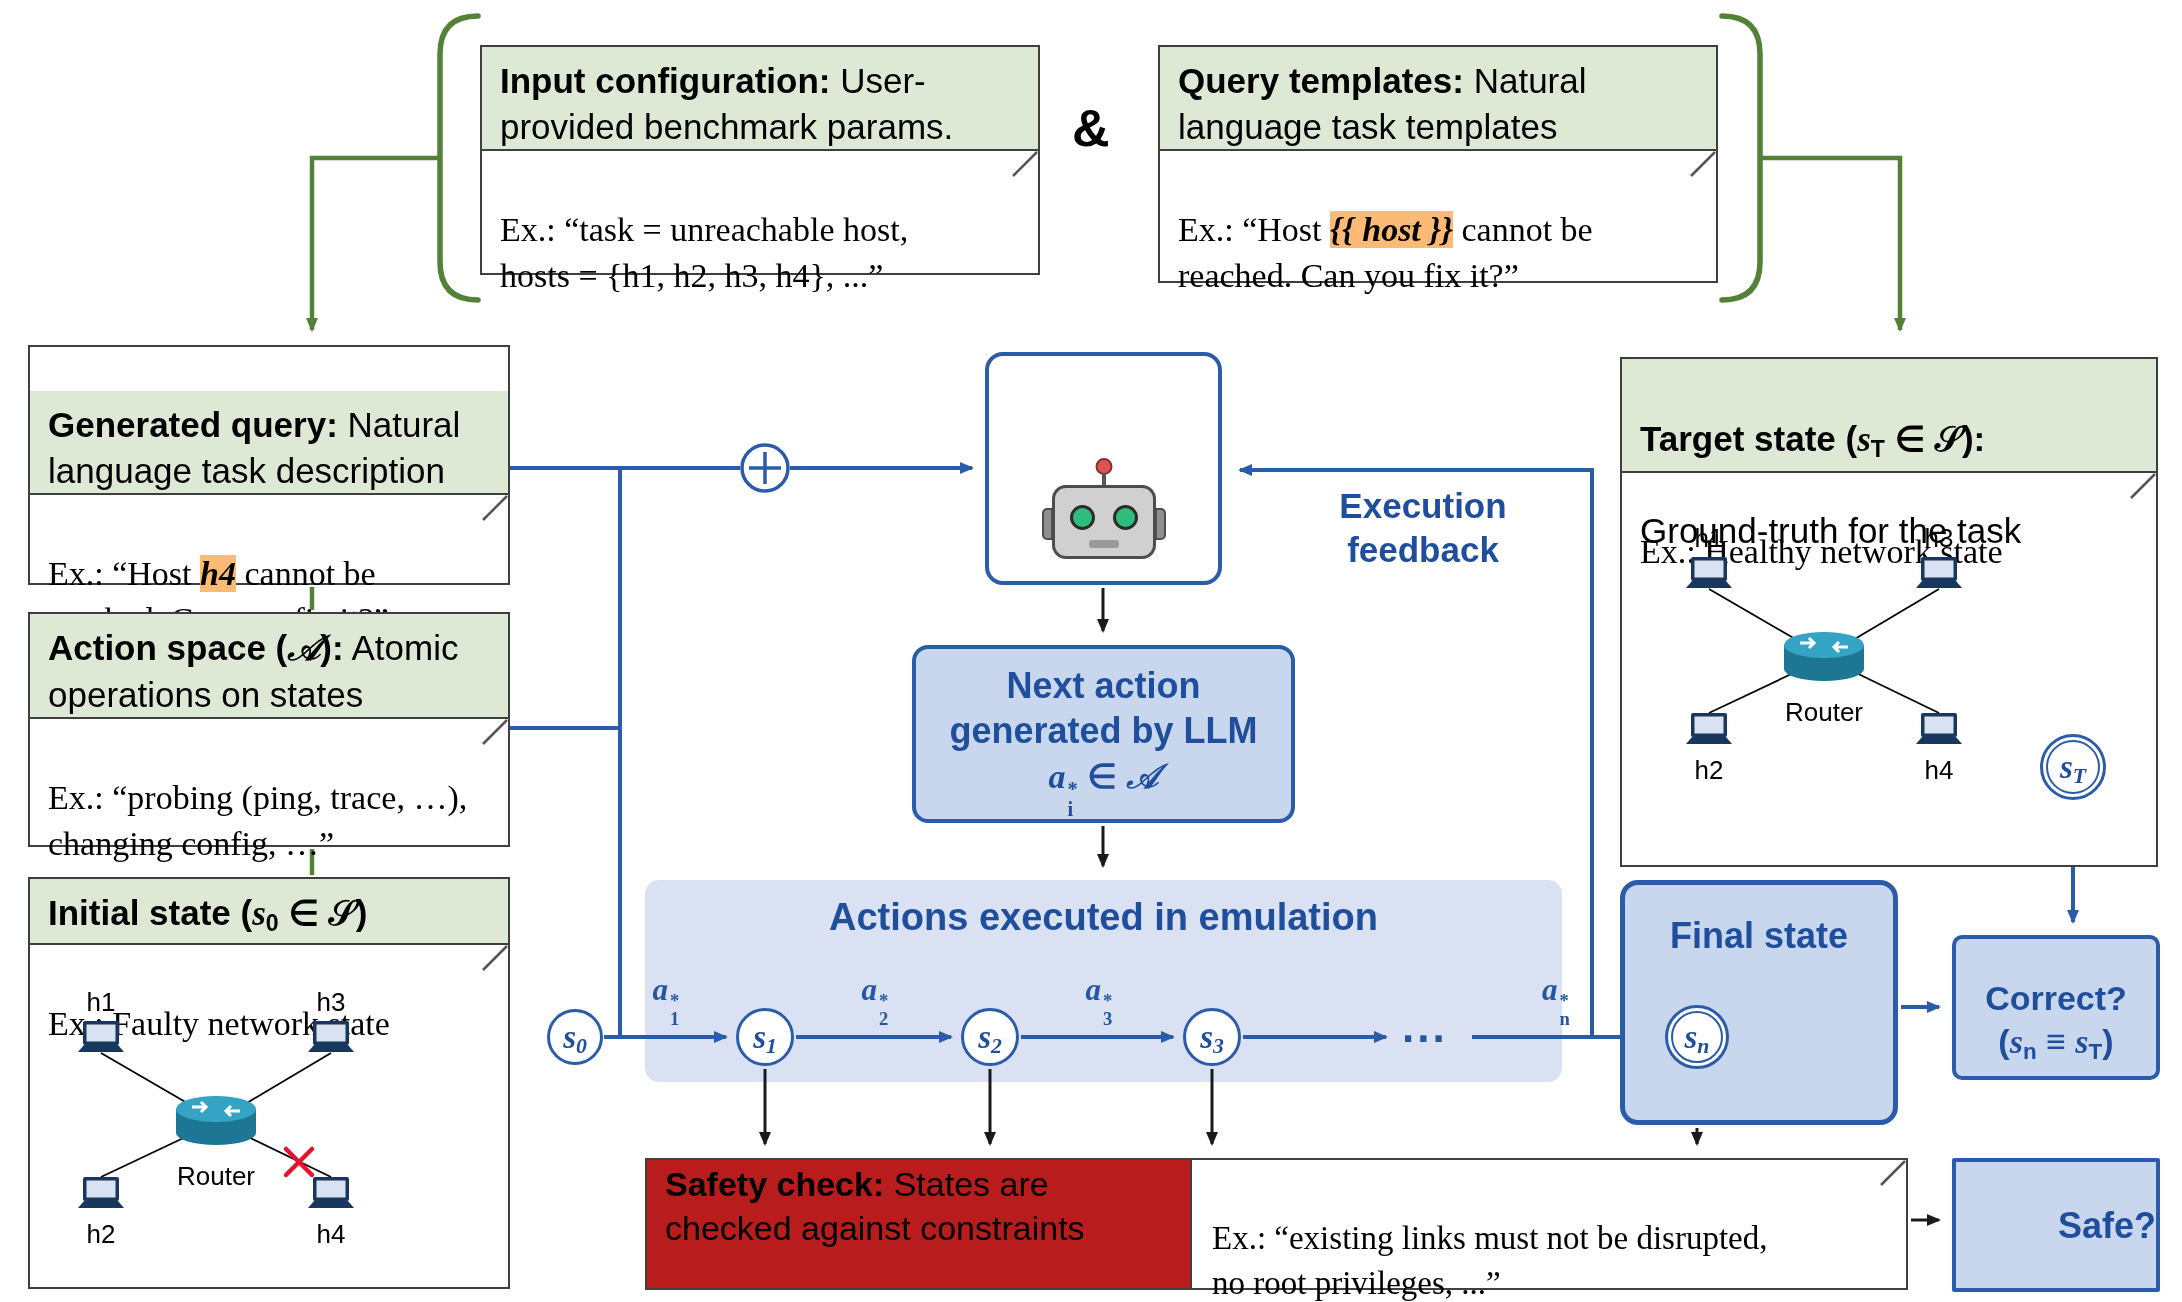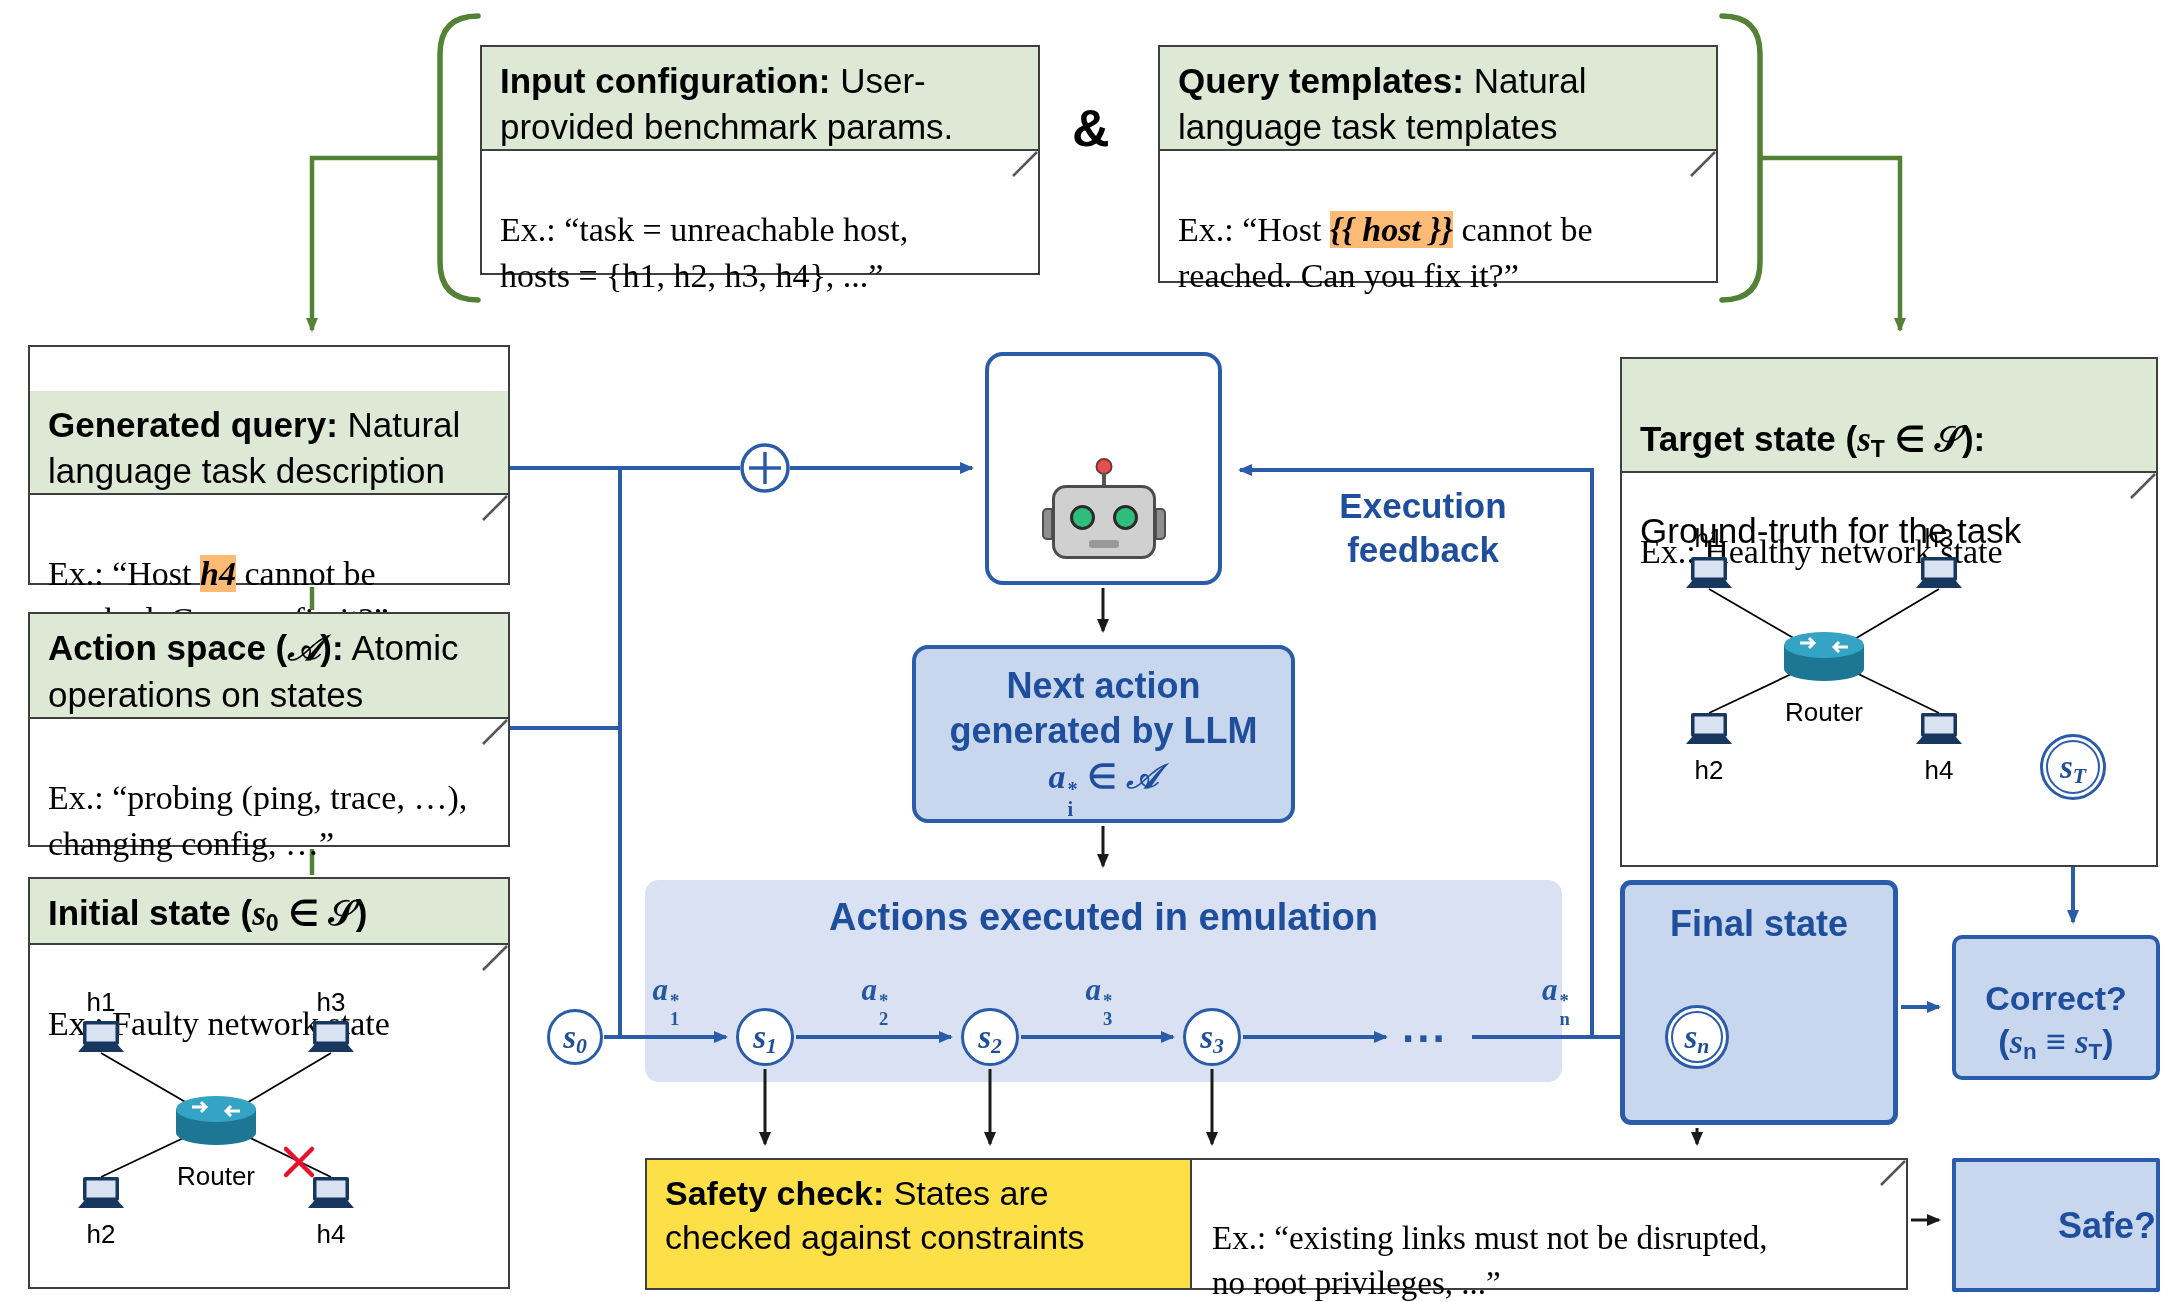--- a/index.html
+++ b/index.html
@@ -54,22 +54,22 @@
           border:3px solid #4d4d4d; border-radius:14px; }
   .ear { position:absolute; top:20px; width:11px; height:32px; background:#8f8f8f; border:2.5px solid #4d4d4d; }
   .ear.l { left:-13px; border-radius:5px 0 0 5px; }
   .ear.r { right:-13px; border-radius:0 5px 5px 0; }
   .eye { position:absolute; top:17px; width:25px; height:25px; border-radius:50%; background:#2fbd7d; border:3.5px solid #2b2b2b; }
   .eye.l { left:15px; } .eye.r { right:15px; }
   .mouth { position:absolute; bottom:8px; left:50%; transform:translateX(-50%); width:30px; height:8px; background:#9a9a9a; border-radius:3px; }
 
   
   .safety { flex-direction:row; }
-  .safety-title { background:#fde047; border-right:2.5px solid #3f3f3f; font-size:34px; line-height:1.3;
-                  padding:11px 18px 0 18px; white-space:pre-line; }
+  .safety-title { background:#b91c1c; border-right:2.5px solid #3f3f3f; font-size:34px; line-height:1.3;
+                  padding:2px 18px 0 18px; white-space:pre-line; }
   .safety-body { position:relative; flex:1; font-family:"Liberation Serif", serif; font-size:33px; line-height:1.38;
                  padding:10px 20px 0 20px; white-space:pre-line; }
 
   .net { position:absolute; z-index:3; }
   svg text { font-family:"Liberation Sans", sans-serif; font-size:26px; fill:#000; }
 </style>
 </head>
 <body>
 
 <div id="canvas">
@@ -319,21 +319,21 @@
           <path d="M24,-10 h-14 m5,-5 l-5,5 l5,5" stroke="#fff" stroke-width="3" fill="none"></path>
         </g>
       </svg>
     </div>
   </div>
 
   <div class="state-circle double" style="left:2040px;top:734px;width:66px;height:66px;">
     <span><span>s</span><sub>T</sub></span>
   </div>
 
-  <div class="bluebox" style="left:1620px;top:880px;width:278px;height:245px;border-width:5px;padding-top:16px;border-radius:11px;">
+  <div class="bluebox" style="left:1620px;top:880px;width:278px;height:245px;border-width:5px;padding-top:28px;border-radius:18px;">
     <div class="line">Final state</div>
   </div>
   <div class="state-circle double" style="left:1665px;top:1005px;width:64px;height:64px;">
     <span><span>s</span><sub>n</sub></span>
   </div>
 
   <div class="bluebox" style="left:1952px;top:935px;width:208px;height:145px;padding-top:38px;font-size:34px;border-radius:10px;">
     <div class="line">Correct?</div>
     <div class="line"><span>(</span><i class="math">s</i><sub>n</sub><span> ≡ </span><i class="math">s</i><sub>T</sub><span>)</span></div>
   </div>

